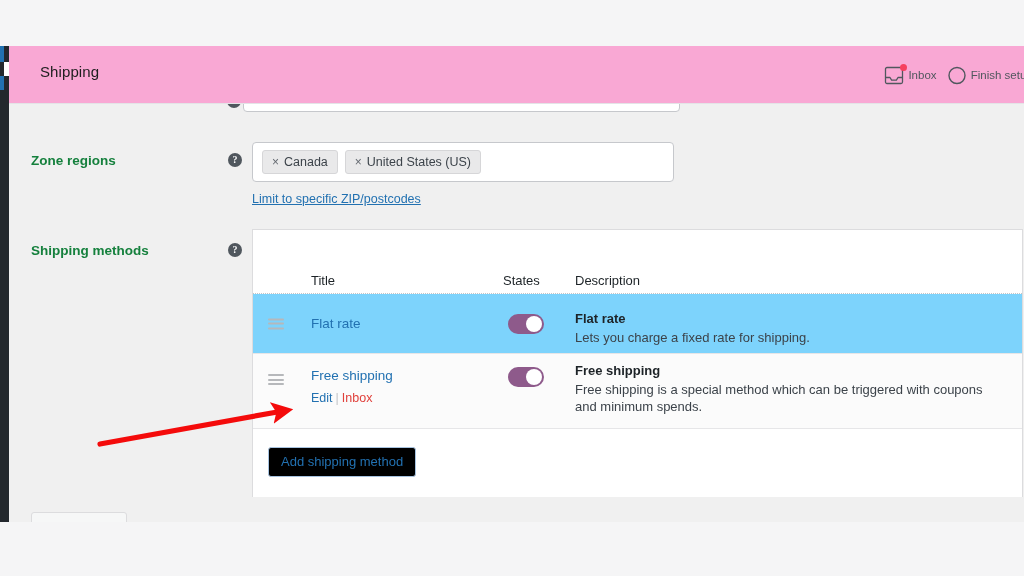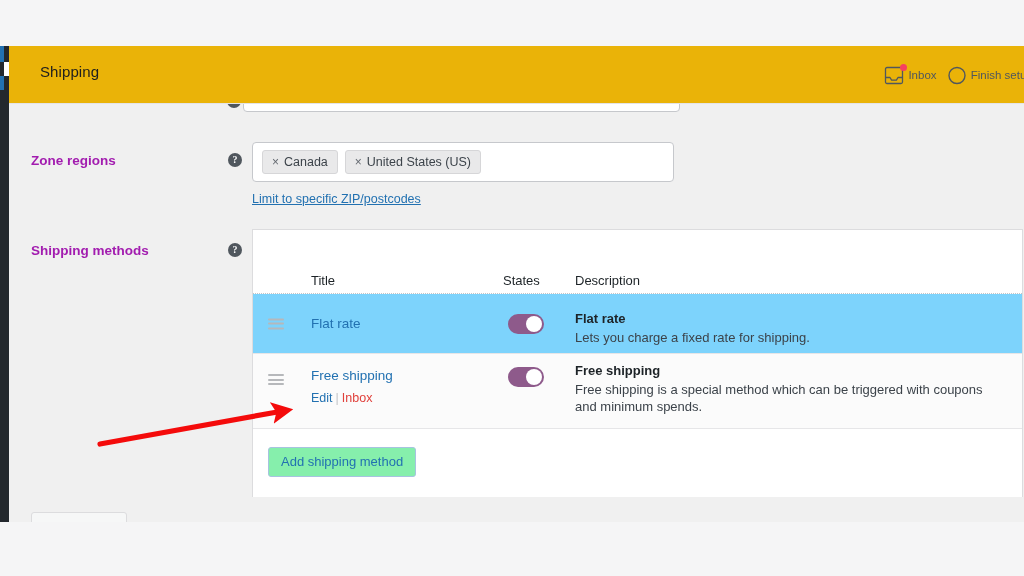--- a/index.html
+++ b/index.html
@@ -54,21 +54,21 @@
     left: 4px; top: 62px;
     width: 5px; height: 14px;
     background: #ffffff;
   }
 
   
   .wc-header {
     position: absolute;
     left: 9px; top: 46px;
     width: 1015px; height: 58px;
-    background: #eab308;
+    background: #f9a8d4;
     border-bottom: 1px solid #e4e4e7;
     box-sizing: border-box;
   }
   .wc-title {
     position: absolute;
     left: 31px; top: 17px;
     font-size: 15px;
     color: #1e1e1e;
     letter-spacing: .1px;
   }
@@ -130,21 +130,21 @@
   .partial-help {
     position: absolute;
     left: 218px; top: -10px;
     width: 14px; height: 14px;
   }
 
   .row-label {
     position: absolute;
     font-size: 13.5px;
     font-weight: bold;
-    color: #a21caf;
+    color: #15803d;
   }
   .lbl-zone   { left: 22px; top: 49px; }
   .lbl-method { left: 22px; top: 139px; }
 
   .help-icon {
     position: absolute;
     width: 14px; height: 14px;
     border-radius: 50%;
     background: #50575e;
     color: #ffffff;
@@ -314,21 +314,21 @@
   .card-footer {
     position: relative;
     height: 68px;
     background: #ffffff;
   }
   .add-btn {
     position: absolute;
     left: 15px; top: 18px;
     height: 30px;
     padding: 0 12px;
-    background: #86efac;
+    background: #000000;
     border: 1px solid #a7c3e0;
     border-radius: 3px;
     color: #2271b1;
     font-size: 13px;
     font-family: "Liberation Sans", sans-serif;
     cursor: pointer;
     line-height: 28px;
     box-sizing: border-box;
   }
 

